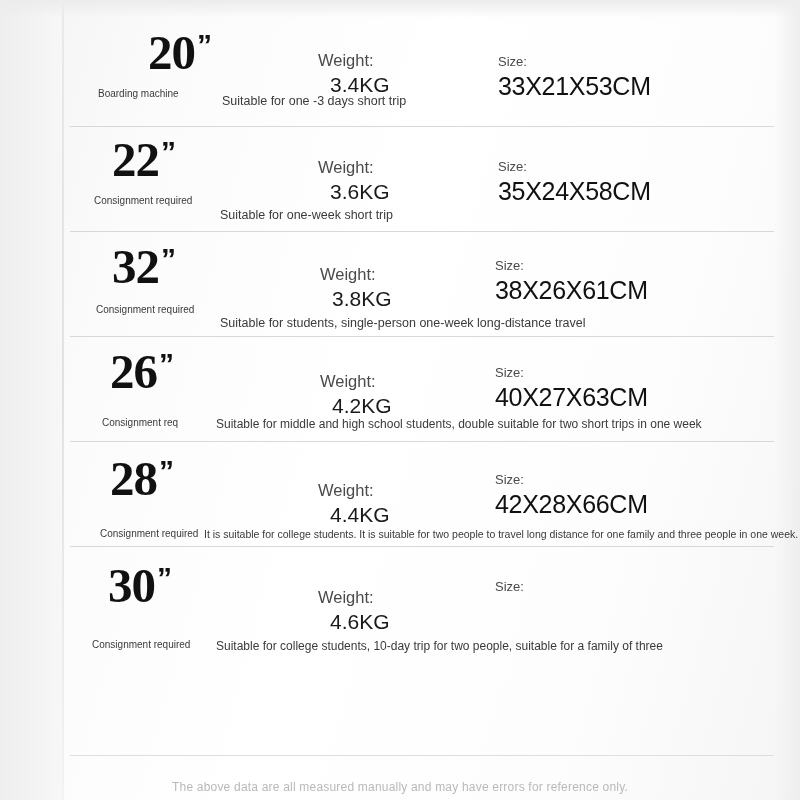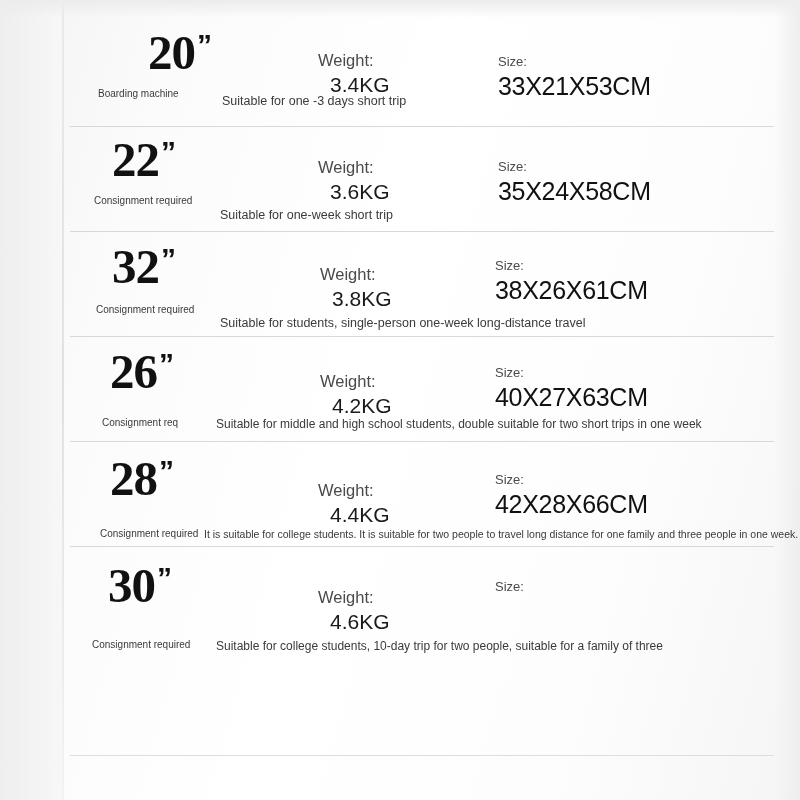--- a/index.html
+++ b/index.html
@@ -286,13 +286,14 @@
       </div>
       <div class="dims-block">
         <div class="dims-title">Size:</div>
       </div>
       <div class="suitable">Suitable for college students, 10-day trip for two people, suitable for a family of three</div>
     </div>
 
   </div>
 
   <div class="row-rule-bottom"></div>
+  <div class="footnote">The above data are all measured manually and may have errors for reference only.</div>
 </div>
 
 </body></html>

